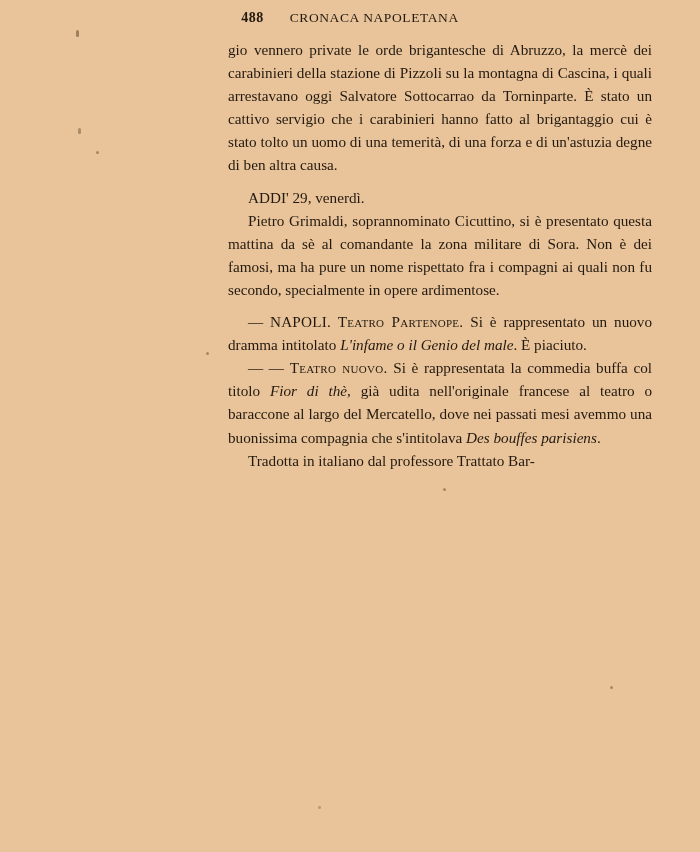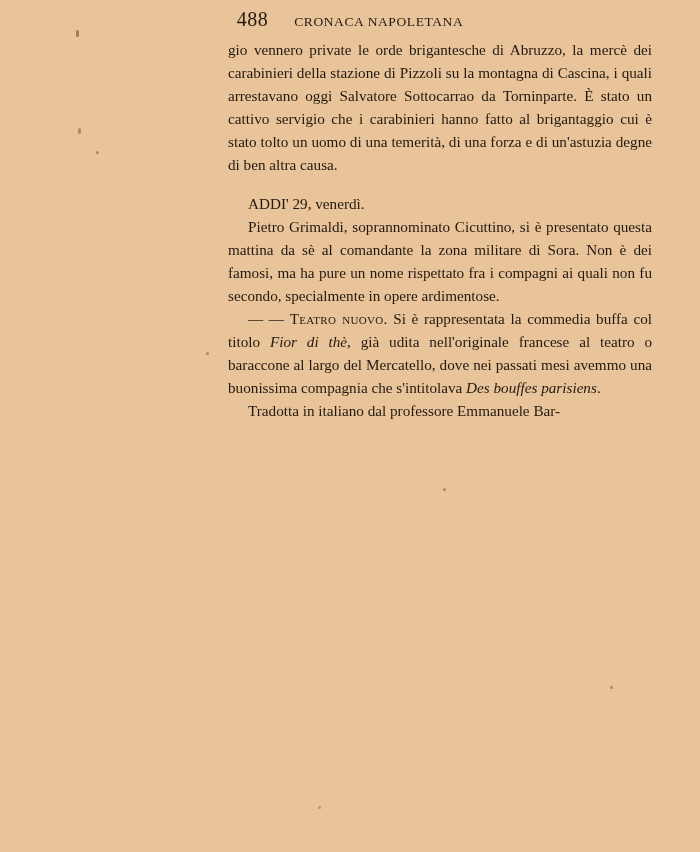--- a/index.html
+++ b/index.html
@@ -24,22 +24,22 @@
   }
   
   .header {
     position: absolute;
     left: 0;
     top: 8px;
     width: 700px;
     text-align: center;
   }
   .header .folio {
-    font-weight: normal;
-    font-size: 20px;
+    font-weight: bold;
+    font-size: 14px;
     letter-spacing: 0.5px;
     margin-right: 26px;
     vertical-align: baseline;
   }
   .header .running-head {
     font-variant: small-caps;
     font-weight: normal;
     font-size: 13.5px;
     letter-spacing: 0.6px;
   }
@@ -54,21 +54,21 @@
     text-align: justify;
     text-justify: inter-word;
   }
   .textblock p {
     margin: 0;
   }
   p.indent {
     text-indent: 20px;
   }
   p.space-before {
-    margin-top: 15px;
+    margin-top: 9px;
   }
   .smallcaps {
     font-variant: small-caps;
     letter-spacing: 0.3px;
   }
   .caps {
     letter-spacing: 0.2px;
   }
   .italic {
     font-style: italic;
@@ -104,24 +104,25 @@
 
     <p>gio vennero private le orde brigantesche di Abruzzo, la mercè dei carabinieri della stazione di Pizzoli su la montagna di Cascina, i quali arrestavano oggi Salvatore Sottocarrao da Torninparte. È stato un cattivo servigio che i carabinieri hanno fatto al brigantaggio cui è stato tolto un uomo di una temerità, di una forza e di un'astuzia degne di ben altra causa.</p>
 
     <p class="indent space-before">ADDI' 29, venerdì.</p>
 
 
 
     <p class="indent">Pietro Grimaldi, soprannominato Cicuttino, si è presentato questa mattina da sè al comandante la zona militare di Sora. Non è dei famosi, ma ha pure un nome rispettato fra i compagni ai quali non fu secondo, specialmente in opere ardimentose.</p>
 
 
+    <p class="indent space-before"><span class="dash">—</span> <span class="caps">NAPOLI.</span> <span class="smallcaps">Teatro Partenope.</span> <span>Si è rappresentato un nuovo dramma intitolato </span><span class="italic">L'infame o il Genio del male</span><span>. È piaciuto.</span></p>
 
     <p class="indent"><span class="dash">— —</span> <span class="smallcaps">Teatro nuovo.</span> <span>Si è rappresentata la commedia buffa col titolo </span><span class="italic">Fior di thè</span><span>, già udita nell'originale francese al teatro o baraccone al largo del Mercatello, dove nei passati mesi avemmo una buonissima compagnia che s'intitolava </span><span class="italic">Des bouffes parisiens</span><span>.</span></p>
 
-    <p class="indent">Tradotta in italiano dal professore Emmanuele Bar-</p>
+    <p class="indent">Tradotta in italiano dal professore Trattato Bar-</p>
 
   </div>
 
   <span class="speck mark-left-1"></span>
   <span class="speck mark-left-2"></span>
   <span class="speck mark-left-3"></span>
   <span class="speck mark-mid-1"></span>
   <span class="speck mark-mid-2"></span>
   <span class="speck mark-mid-3"></span>
   <span class="speck mark-mid-4"></span>

